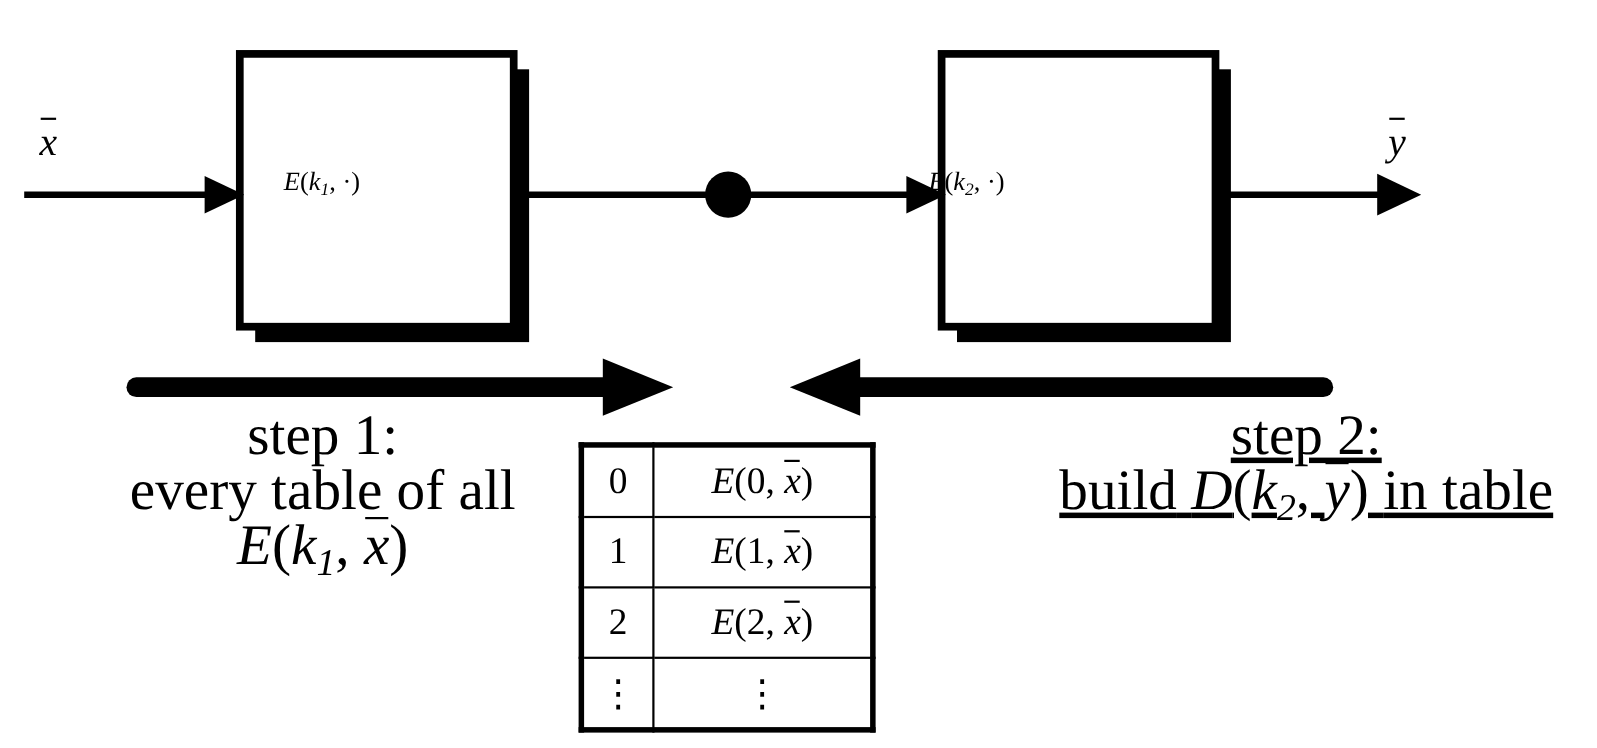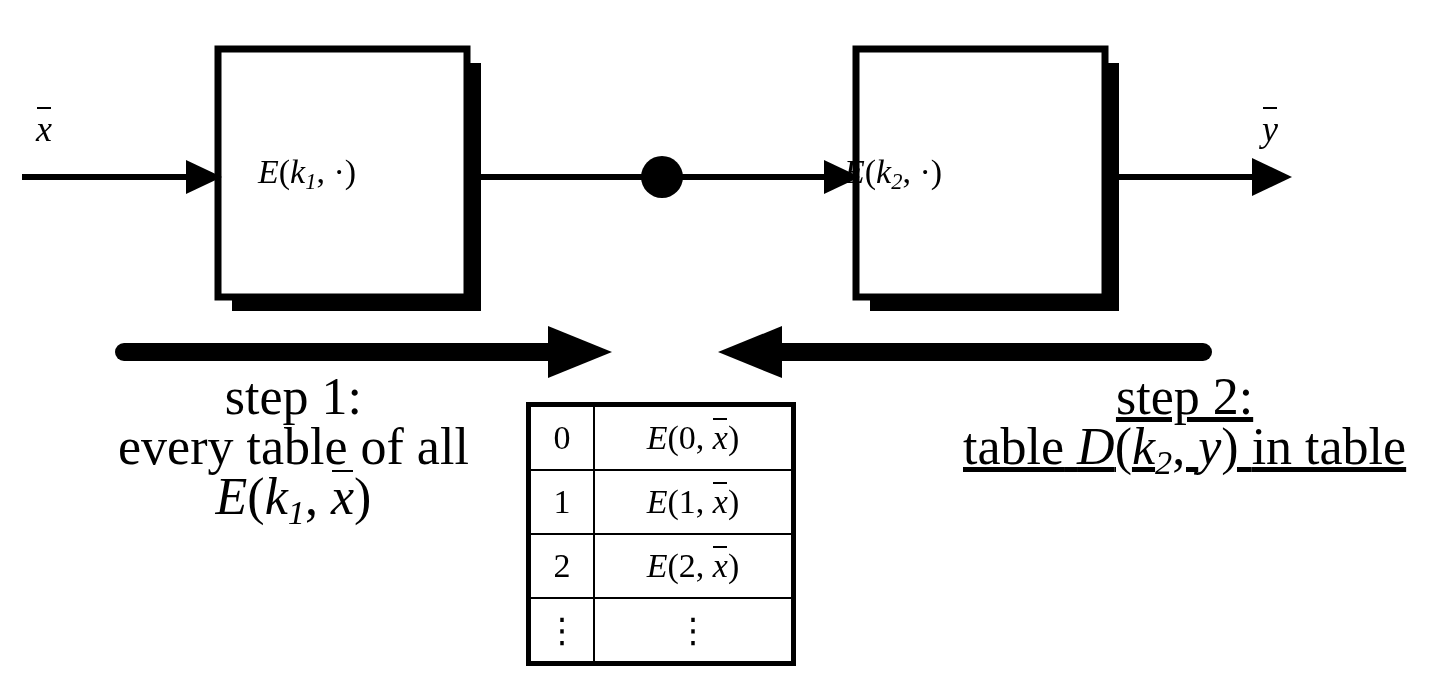--- a/index.html
+++ b/index.html
@@ -42,21 +42,21 @@
   .ovb::after {
     content: "";
     position: absolute;
     left: 4%;
     right: 6%;
     top: -0.04em;
     border-top: 2px solid #000;
   }
   .boxlabel {
     position: absolute;
-    font-size: 34px;
+    font-size: 24px;
     white-space: nowrap;
   }
   .steptext {
     position: absolute;
     font-size: 52px;
     white-space: nowrap;
     text-align: center;
   }
   .steptext .line {
     height: 50px;
@@ -155,21 +155,21 @@
   </div>
 
   <div class="steptext" style="left:118px; top:372px;">
     <div class="line rm">step 1:</div>
     <div class="line rm">every table of all</div>
     <div class="line"><span class="upr">E</span><span class="rm">(</span><span class="upr">k</span><span class="sub">1</span><span class="rm">,&nbsp;</span><span class="ovb">x</span><span class="rm">)</span></div>
   </div>
 
   <div class="steptext" style="left:963px; top:372px;text-decoration:underline;">
     <div class="line rm">step 2:</div>
-    <div class="line"><span class="rm">table</span><span class="rm">&nbsp;</span><span class="upr">D</span><span class="rm">(</span><span class="upr">k</span><span class="sub">2</span><span class="rm">,&nbsp;</span><span class="ovb">y</span><span class="rm">)&nbsp;</span><span class="rm">in table</span></div>
+    <div class="line"><span class="rm">build</span><span class="rm">&nbsp;</span><span class="upr">D</span><span class="rm">(</span><span class="upr">k</span><span class="sub">2</span><span class="rm">,&nbsp;</span><span class="ovb">y</span><span class="rm">)&nbsp;</span><span class="rm">in table</span></div>
   </div>
 
   <table id="lookup-table" style="left:526px; top:402px;">
     <tbody>
       <tr>
         <td class="c0 rm">0</td>
         <td class="c1"><span class="upr">E</span><span class="rm">(</span><span class="rm">0</span><span class="rm">,&nbsp;</span><span class="ovb">x</span><span class="rm">)</span></td>
       </tr>
       <tr>
         <td class="c0 rm">1</td>

